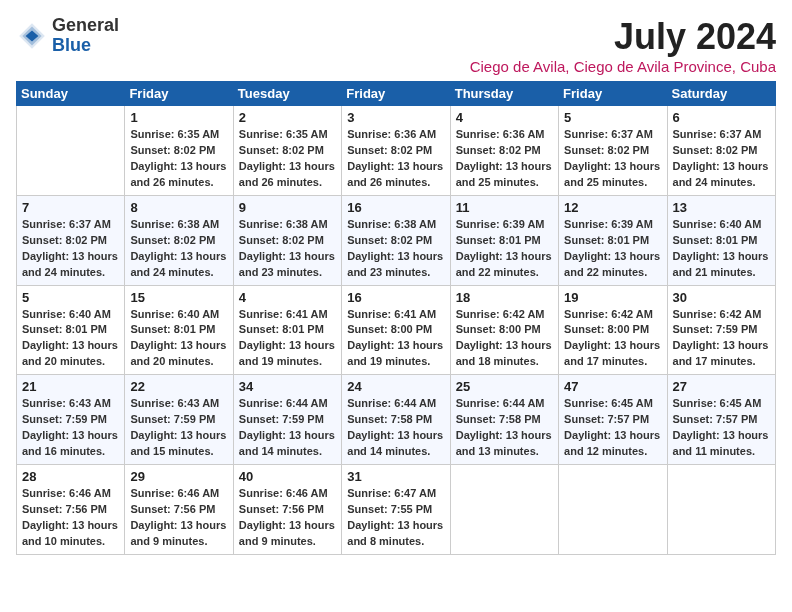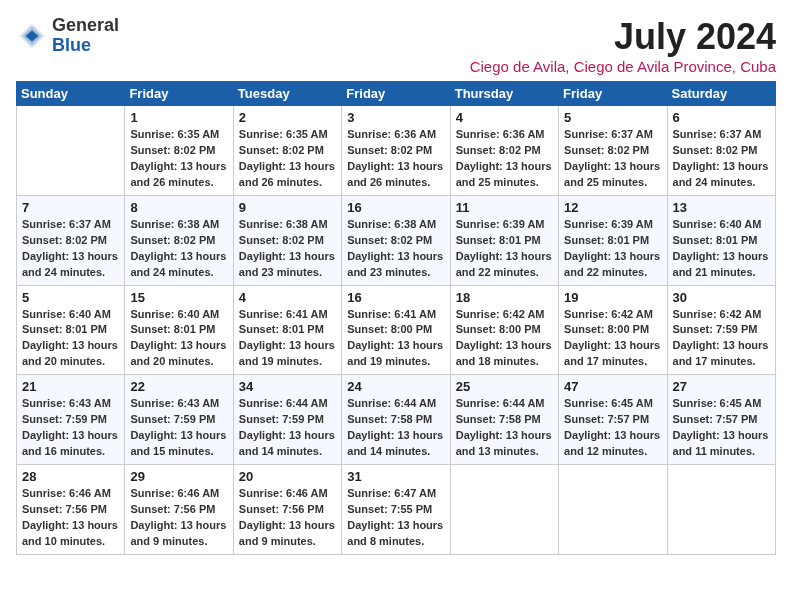--- a/index.html
+++ b/index.html
@@ -253,21 +253,21 @@
       <tr>
         <td>
           <span class="day-number">28</span>
           <div class="day-detail">Sunrise: 6:46 AM<br>Sunset: 7:56 PM<br>Daylight: 13 hours and 10 minutes.</div>
         </td>
         <td>
           <span class="day-number">29</span>
           <div class="day-detail">Sunrise: 6:46 AM<br>Sunset: 7:56 PM<br>Daylight: 13 hours and 9 minutes.</div>
         </td>
         <td>
-          <span class="day-number">20</span>
+          <span class="day-number">40</span>
           <div class="day-detail">Sunrise: 6:46 AM<br>Sunset: 7:56 PM<br>Daylight: 13 hours and 9 minutes.</div>
         </td>
         <td>
           <span class="day-number">31</span>
           <div class="day-detail">Sunrise: 6:47 AM<br>Sunset: 7:55 PM<br>Daylight: 13 hours and 8 minutes.</div>
         </td>
         <td class="empty-cell"></td>
         <td class="empty-cell"></td>
         <td class="empty-cell"></td>
       </tr>

